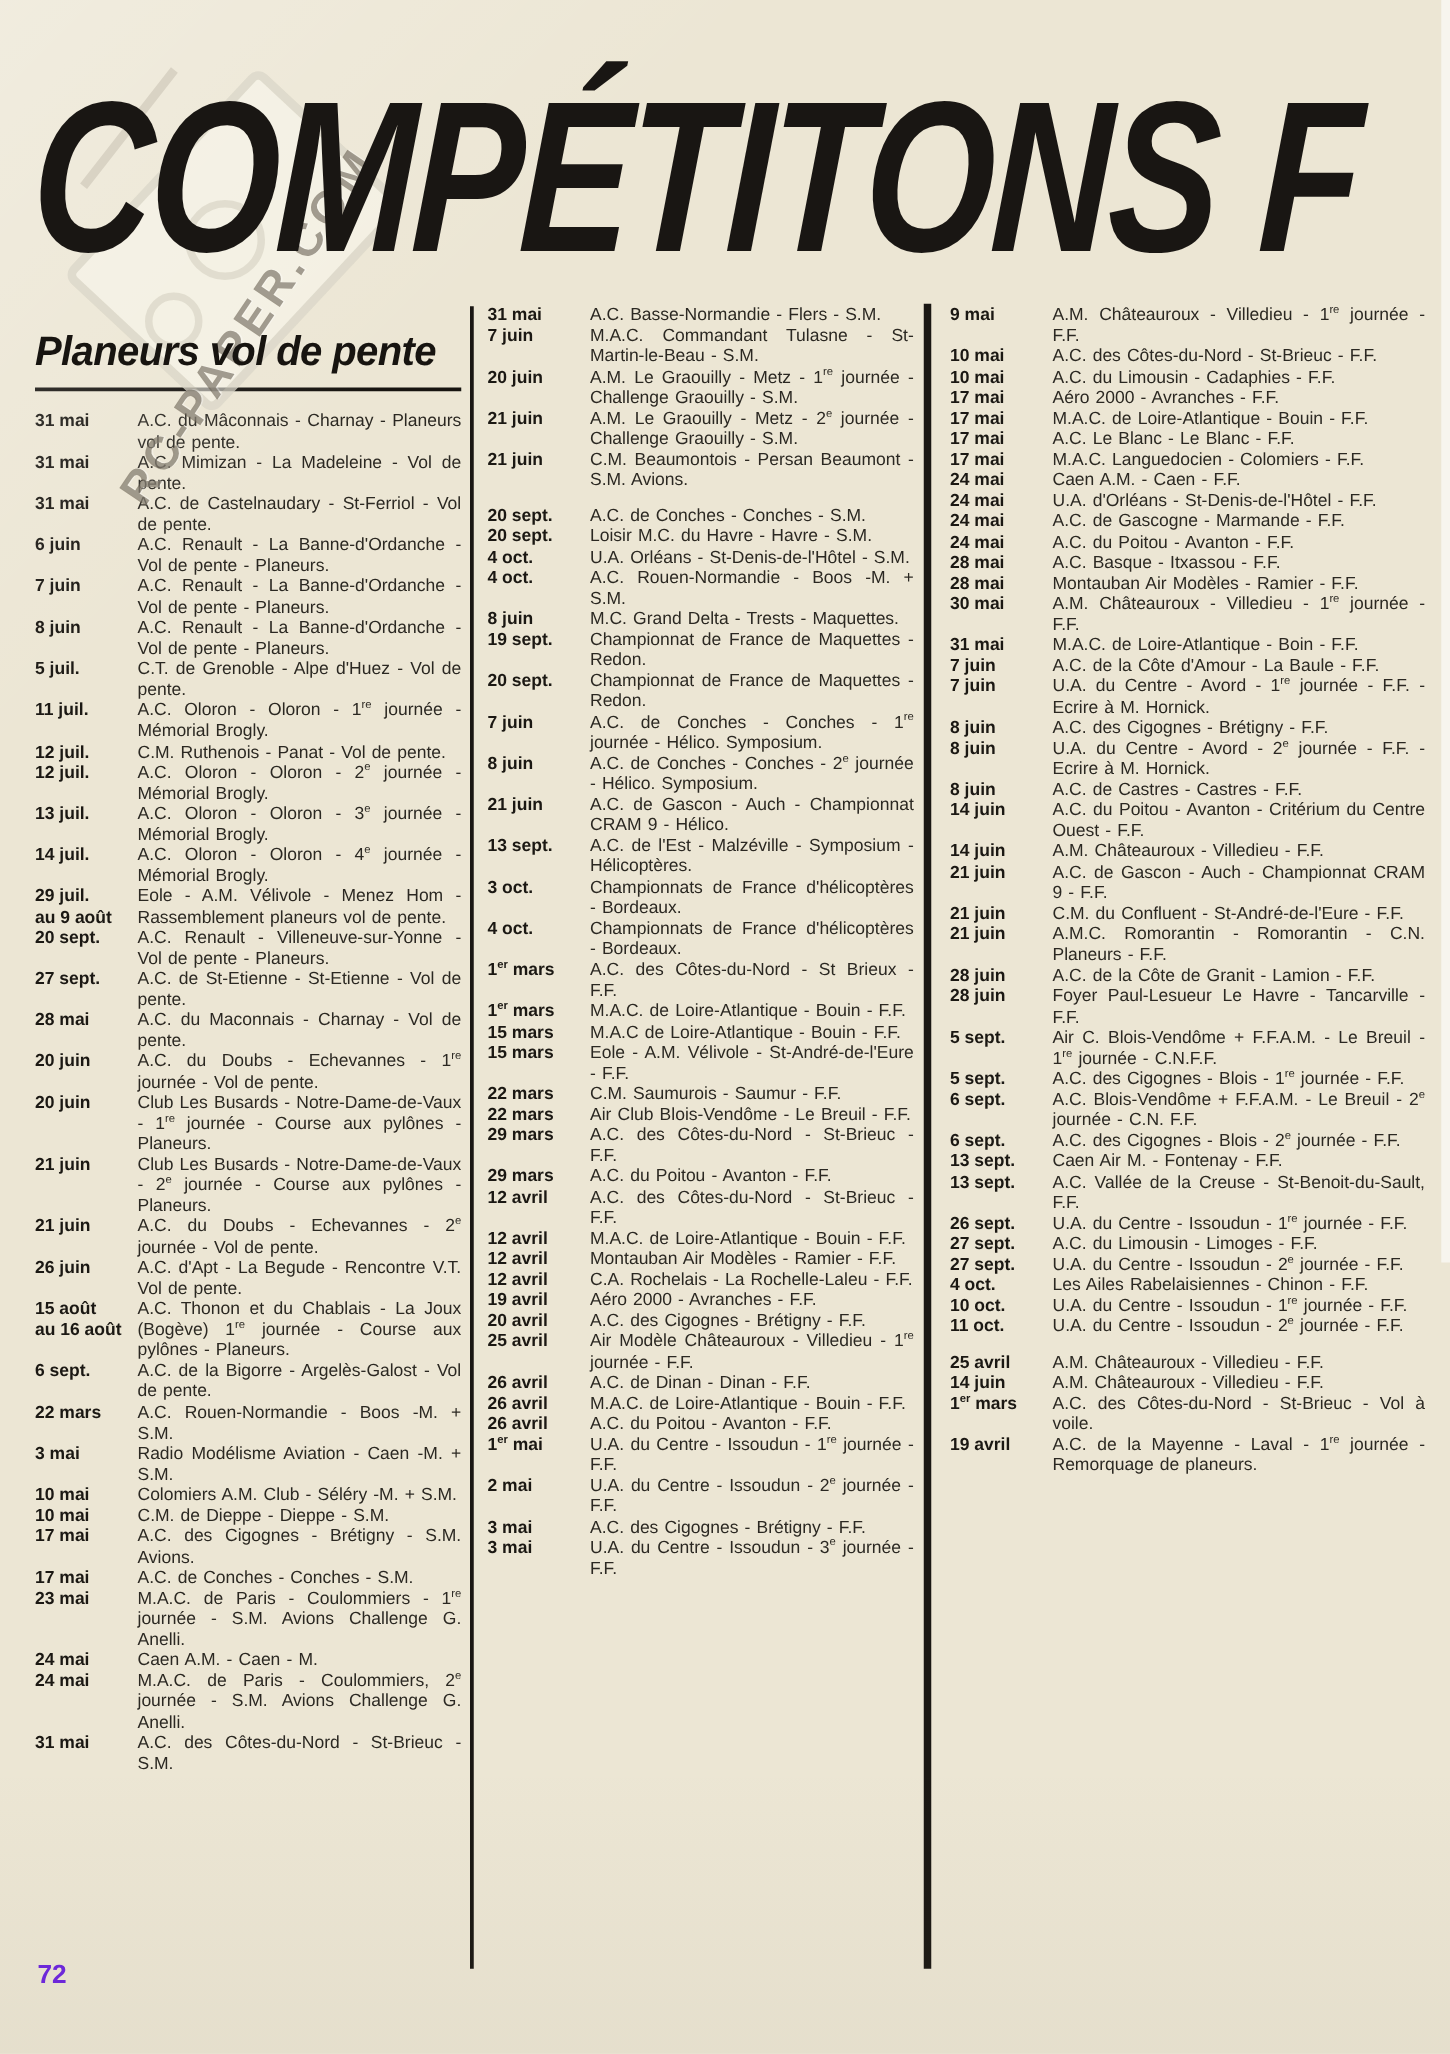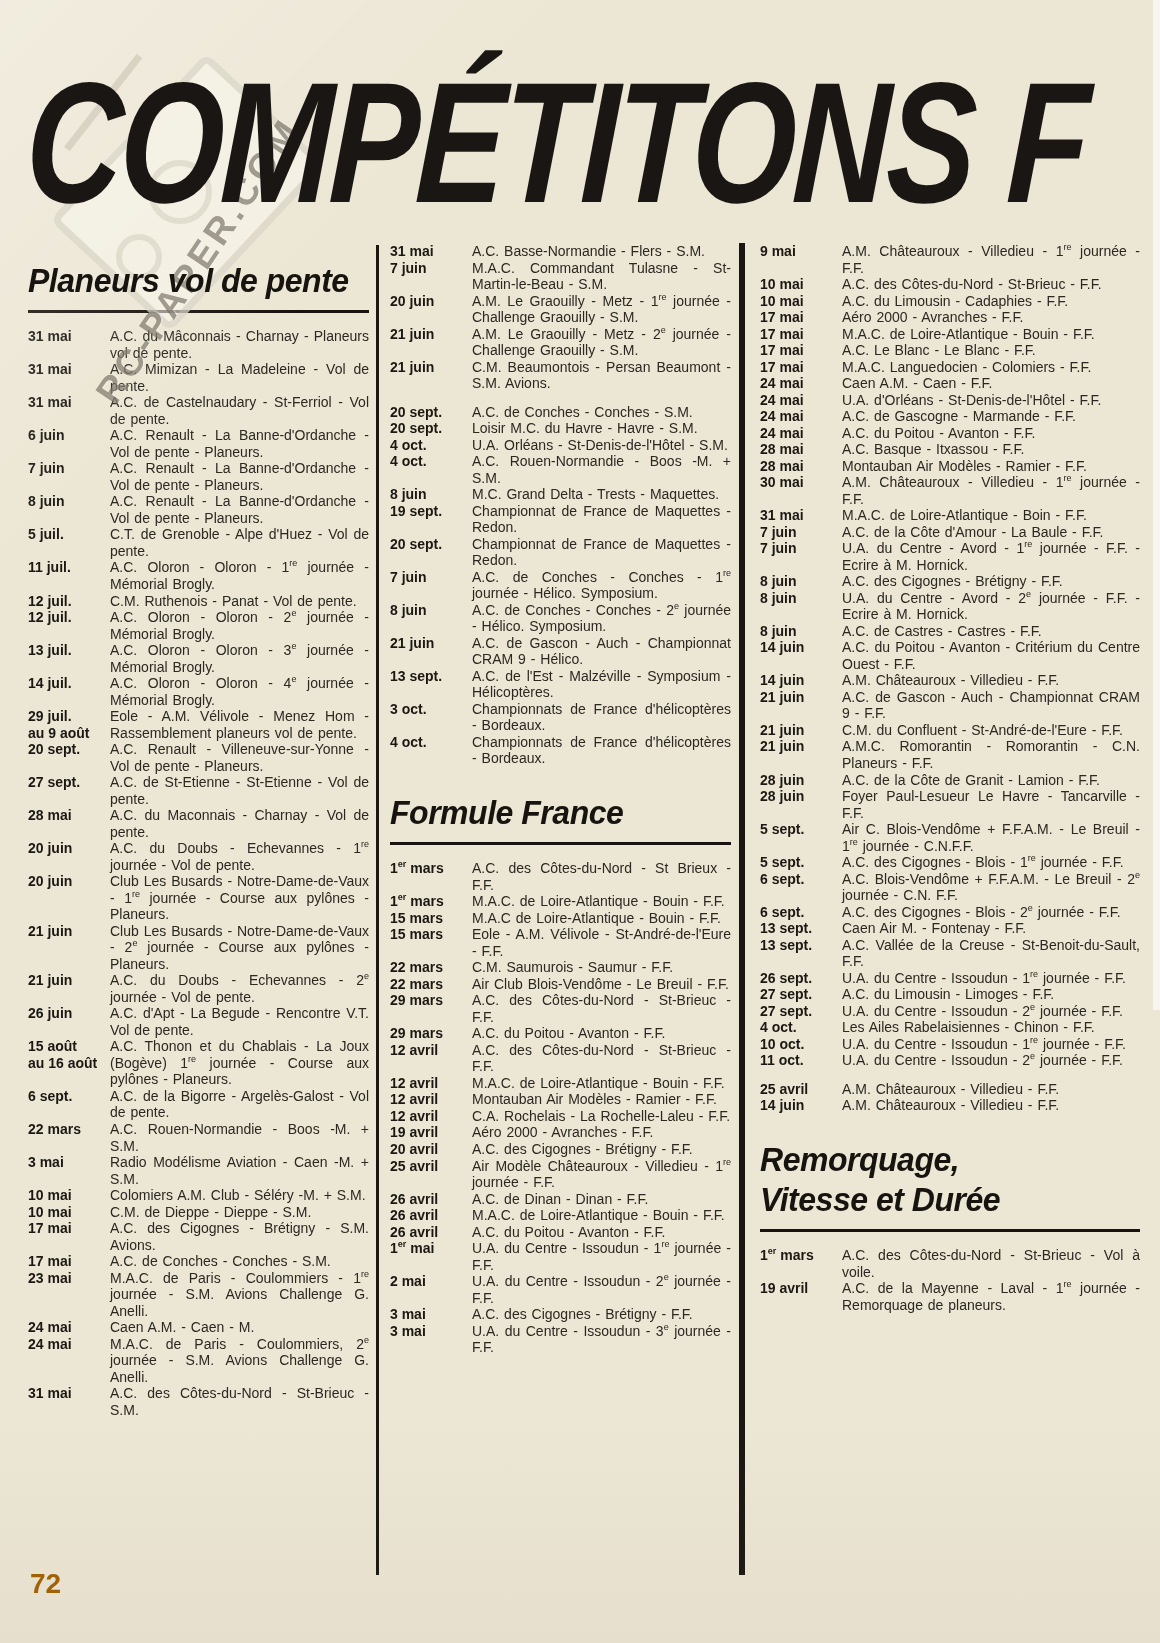--- a/index.html
+++ b/index.html
@@ -57,21 +57,21 @@
   .rule{height:3px;background:#171410;margin-top:9px;}
 
   
   .entry-list{margin:0;}
   .entry{display:flex;align-items:flex-start;font-size:14px;line-height:1.18;}
   .entry.gap{margin-top:12px;}
   .entry .date{flex:0 0 82px;font-weight:bold;white-space:pre-line;color:#1b1813;}
   .entry .desc{flex:1 1 auto;text-align:justify;color:#2b2822;word-spacing:1px;}
   .entry sup{font-size:9px;line-height:0;}
 
-  .page-number{position:absolute;left:30px;top:1568px;font-size:28px;font-weight:bold;color:#a16207;}
+  .page-number{position:absolute;left:30px;top:1568px;font-size:21px;font-weight:bold;color:#6d28d9;}
 </style>
 </head>
 <body>
 
 <div class="scan-shade"></div>
 <div class="edge-right"></div>
 
 <div class="watermark">
   <div class="wm-antenna"></div>
   <div class="wm-body"></div>
@@ -349,26 +349,20 @@
   <div class="entry">
     <div class="date">3 oct.</div>
     <div class="desc">Championnats de France d'hélicoptères - Bordeaux.</div>
   </div>
 
   <div class="entry">
     <div class="date">4 oct.</div>
     <div class="desc">Championnats de France d'hélicoptères - Bordeaux.</div>
   </div>
 </div>
-  <div class="heading-block">
-    <div class="sec-heading">
-          <div class="h-line">Formule France</div>
-        </div>
-    <div class="rule"></div>
-  </div>
 <div class="entry-list">
   <div class="entry">
     <div class="date">1<sup>er</sup> mars</div>
     <div class="desc">A.C. des Côtes-du-Nord - St Brieux - F.F.</div>
   </div>
 
   <div class="entry">
     <div class="date">1<sup>er</sup> mars</div>
     <div class="desc">M.A.C. de Loire-Atlantique - Bouin - F.F.</div>
   </div>
@@ -675,27 +669,20 @@
   <div class="entry gap">
     <div class="date">25 avril</div>
     <div class="desc">A.M. Châteauroux - Villedieu - F.F.</div>
   </div>
 
   <div class="entry">
     <div class="date">14 juin</div>
     <div class="desc">A.M. Châteauroux - Villedieu - F.F.</div>
   </div>
 </div>
-  <div class="heading-block">
-    <div class="sec-heading">
-          <div class="h-line">Remorquage,</div>
-          <div class="h-line">Vitesse et Durée</div>
-        </div>
-    <div class="rule"></div>
-  </div>
 <div class="entry-list">
   <div class="entry">
     <div class="date">1<sup>er</sup> mars</div>
     <div class="desc">A.C. des Côtes-du-Nord - St-Brieuc - Vol à voile.</div>
   </div>
 
   <div class="entry">
     <div class="date">19 avril</div>
     <div class="desc">A.C. de la Mayenne - Laval - 1<sup>re</sup> journée - Remorquage de planeurs.</div>
   </div>

